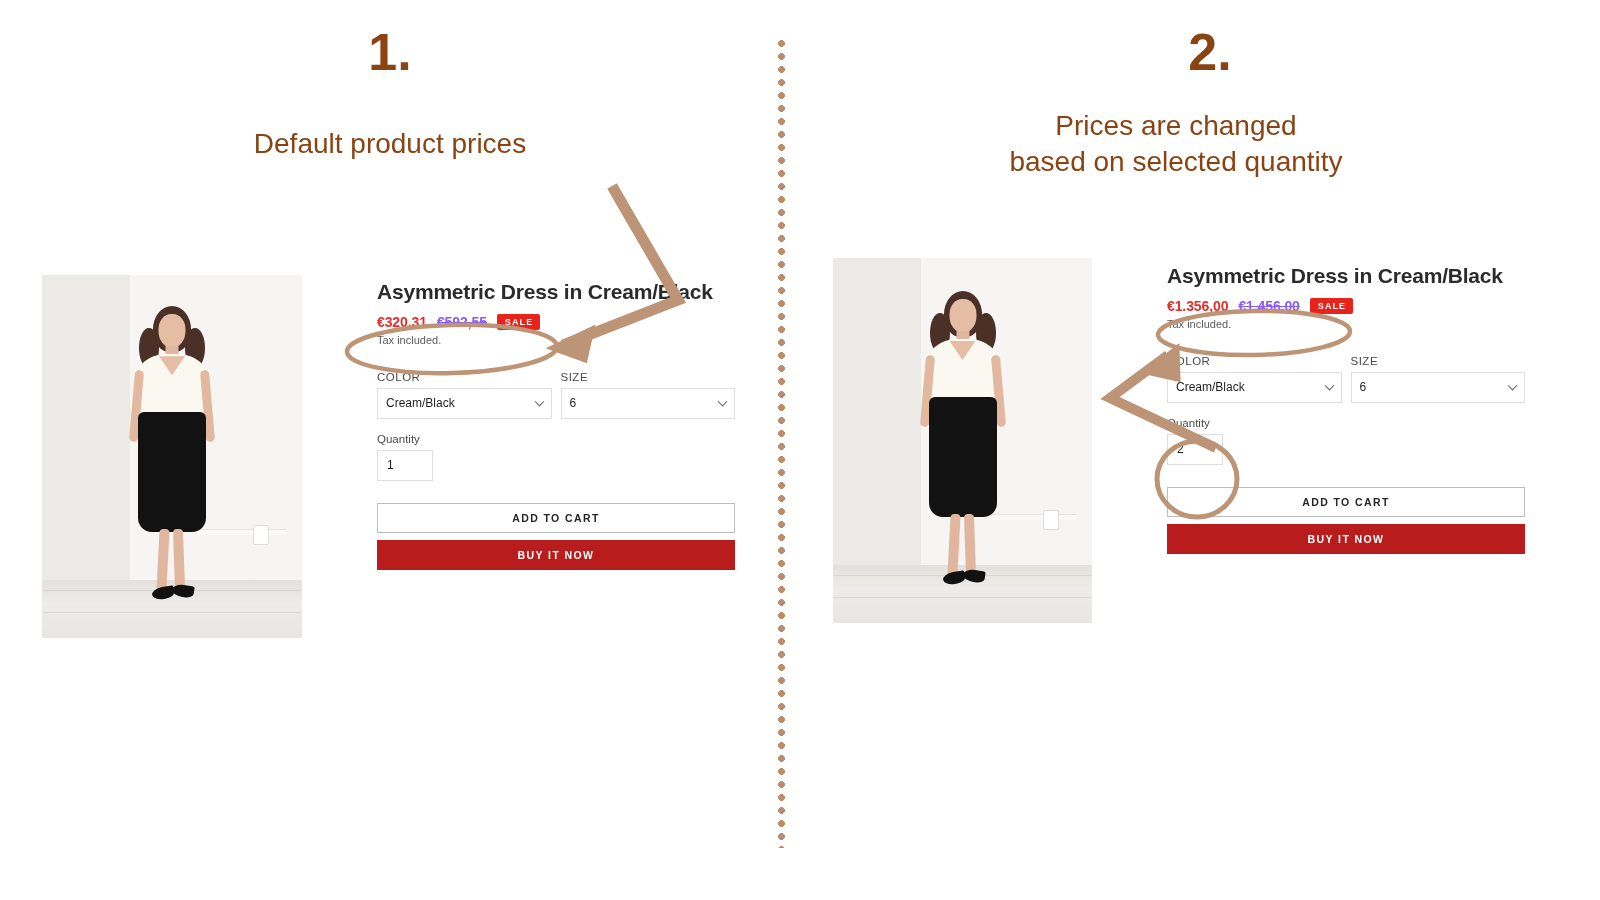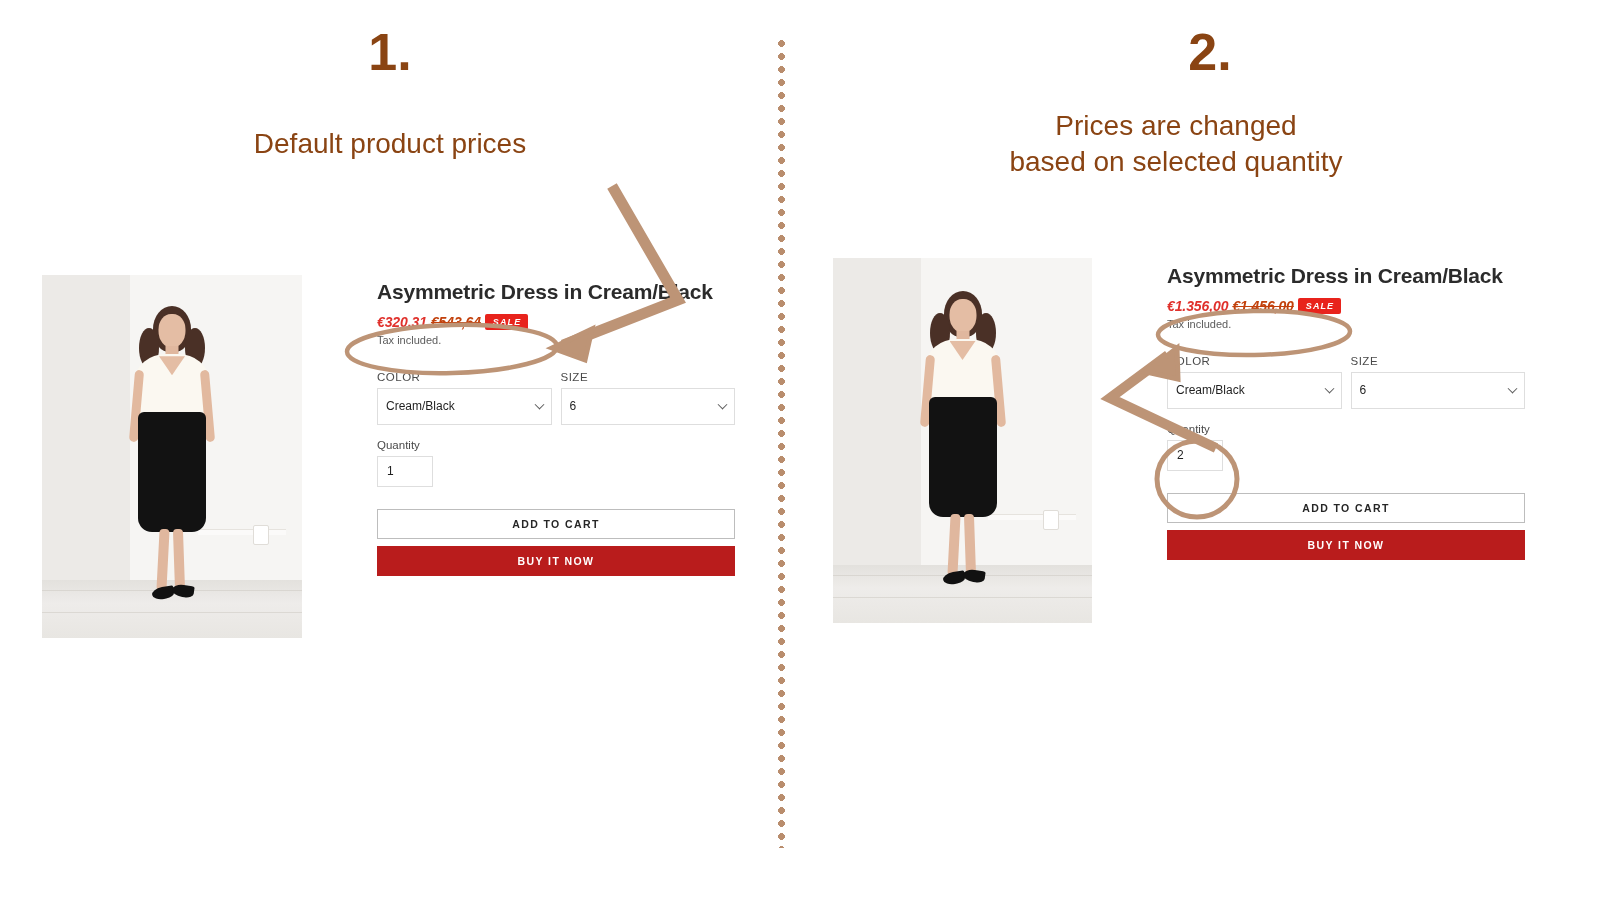--- a/index.html
+++ b/index.html
@@ -71,37 +71,37 @@
   .m-skirt{ position:absolute; left:50%; transform:translateX(-50%);
             background:#121212; border-radius:6px 6px 14px 14px; }
   .m-leg  { position:absolute; background:#e0b79e; border-radius:4px; }
   .m-shoe { position:absolute; background:#111111; border-radius:50% 12% 40% 50%; }
 
   .product-info { position: absolute; }
   .p-title {
     font-size: 21px; font-weight: 700; color: #2b2b2b;
     line-height: 1.32; letter-spacing: -0.2px;
   }
-  .price-row { display:flex; align-items:center; gap:4px; margin-top: 8px; font-style: italic; }
+  .price-row { display:flex; align-items:center; gap:10px; margin-top: 8px; }
   .price-sale { font-size: 14px; font-weight: 700; color: #e0312c; letter-spacing:-0.1px; }
-  .price-was  { font-size: 14px; font-weight: 700; color: #c2410c;
+  .price-was  { font-size: 14px; font-weight: 700; color: #8b5cf6;
                 text-decoration: line-through; letter-spacing:-0.1px; }
   .badge-sale {
     background:#e8231c; color:#ffffff; font-size:9px; font-weight:700;
     letter-spacing:1.1px; padding:3px 7px 3px 8px; border-radius:2px;
   }
   .tax-note { font-size: 11px; color: #5c5c5c; margin-top: 4px; }
 
   .opt-row { display:flex; gap:9px; }
   .opt-field { display:flex; flex-direction:column; }
   .opt-label { font-size:11.5px; color:#4a4a4a; letter-spacing:0.5px; margin-bottom:5px; }
   .opt-label.qty { letter-spacing:0px; }
   .select-box {
     position:relative; border:1px solid #dedede; background:#fff;
-    height:37px; display:flex; align-items:center; padding:0 8px;
+    height:31px; display:flex; align-items:center; padding:0 8px;
     font-size:12px; color:#1f1f1f;
   }
   .chev {
     position:absolute; right:8px; top:50%; width:7px; height:7px;
     border-right:1.6px solid #5c5c5c; border-bottom:1.6px solid #5c5c5c;
     transform: translateY(-70%) rotate(45deg);
   }
   .qty-box {
     border:1px solid #dedede; background:#fff; height:31px; width:56px;
     display:flex; align-items:center; padding:0 9px; font-size:12px; color:#1f1f1f;
@@ -154,21 +154,21 @@
         <div class="m-shoe" style="left:40px; top:283px; width:22px; height:12px; transform:rotate(-10deg);"></div>
         <div class="m-shoe" style="left:60px; top:281px; width:22px; height:12px; transform:rotate(8deg);"></div>
       </div>
     </div>
   </div>
 
   <div class="product-info" style="left:377px; top:278px; width:358px;">
     <div class="p-title">Asymmetric Dress in Cream/Black</div>
     <div class="price-row">
       <span class="price-sale">€320,31</span>
-      <span class="price-was">€543,64</span>
+      <span class="price-was">€592,55</span>
       <span class="badge-sale">SALE</span>
     </div>
     <div class="tax-note">Tax included.</div>
 
     <div class="opt-row" style="margin-top:25px;">
       <div class="opt-field" style="width:176px;">
         <span class="opt-label">COLOR</span>
         <div class="select-box">
           <span>Cream/Black</span>
           <i class="chev"></i>

